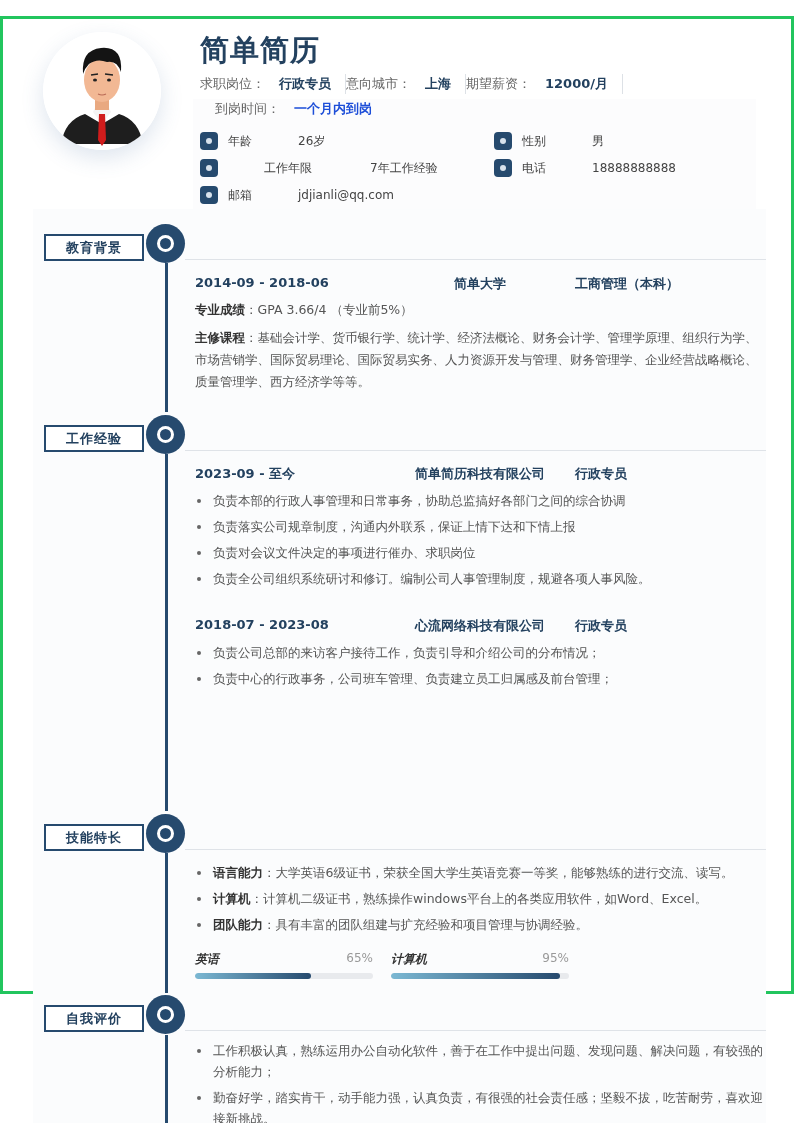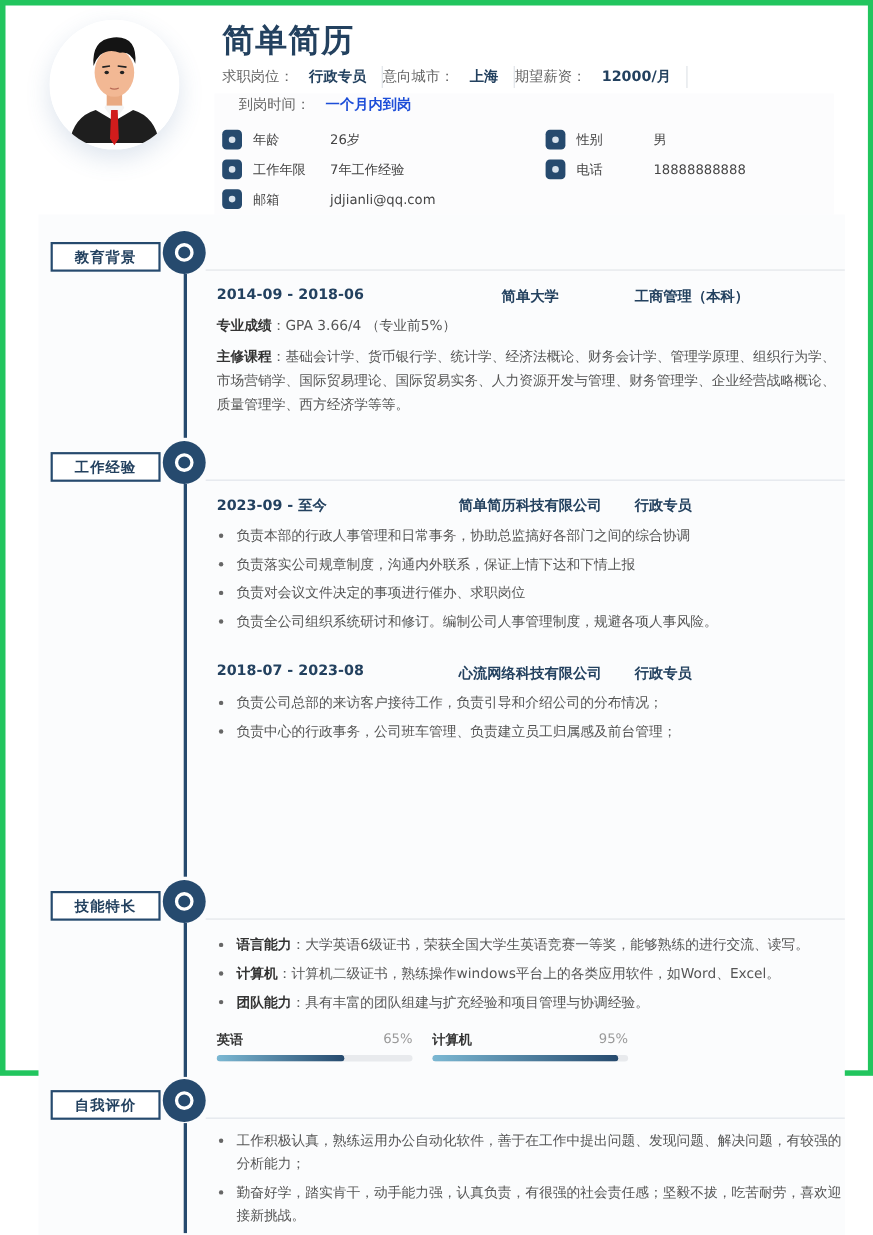--- a/index.html
+++ b/index.html
@@ -1,18 +1,18 @@
 <!DOCTYPE html>
 <html><head>
 <meta charset="utf-8">
 <style>
   * { box-sizing: border-box; margin: 0; padding: 0; }
   html, body { width: 794px; height: 1123px; background: #ffffff; overflow: hidden; }
   body { font-family: "DejaVu Sans", "Liberation Sans", sans-serif; color: #555; position: relative; }
-  .page { position: absolute; left: 0; top: 0; width: 794px; height: 978px; border: 5px solid #22c55e; background: #fff; }
+  .page { position: absolute; left: 0; top: 16px; width: 794px; height: 978px; border: 3px solid #22c55e; background: #fff; }
   .content-bg { position: absolute; left: 30px; top: 190px; width: 733px; height: 932px; background: #fbfcfd; }
   .header-bg { position: absolute; left: 190px; top: 80px; width: 563px; height: 110px; background: #fcfcfd; }
 
   
   .avatar { position: absolute; left: 40px; top: 13px; width: 118px; height: 118px; border-radius: 50%; background: #fff;
             box-shadow: 0 8px 22px rgba(70,110,160,0.18); overflow: hidden; }
   .avatar svg { width: 118px; height: 118px; display: block; }
 
   .title { position: absolute; left: 197px; top: 12px; font-size: 29px; font-weight: bold; color: #23415f; letter-spacing: 1px; }
 
@@ -46,21 +46,21 @@
   .para { position: absolute; left: 192px; width: 570px; font-size: 12.5px; line-height: 22px; color: #555; }
   .para b { color: #333; }
 
   .bullets { position: absolute; left: 192px; width: 570px; list-style: none; font-size: 12.5px; color: #555; }
   .bullets li { position: relative; padding-left: 18px; line-height: 21px; margin-bottom: 5px; }
   .bullets li::before { content: ""; position: absolute; left: 2px; top: 9px; width: 4px; height: 4px; border-radius: 50%; background: #666; }
   .bullets li b { color: #333; }
 
   .skillbar { position: absolute; width: 178px; }
   .skillbar .head { display: flex; justify-content: space-between; font-size: 12px; margin-bottom: 5px; }
-  .skillbar .name { color: #333; font-weight: bold; }
+  .skillbar .name { color: #333; font-weight: bold; font-style: italic; }
   .skillbar .pct { color: #999; font-size: 12px; }
   .skillbar .track { height: 6px; border-radius: 3px; background: #e8eaed; overflow: hidden; }
   .skillbar .fill { height: 6px; border-radius: 3px; background: linear-gradient(90deg, #7bb8d3, #264a6e); }
 </style>
 </head>
 <body>
 
 <div class="page">
   <div class="content-bg"></div>
   <div class="header-bg"></div>
@@ -106,21 +106,21 @@
   <div class="info-item" style="left:197px; top:113px;">
     <span class="info-icon"></span>
     <span class="info-lbl">年龄</span>
     <span class="info-val">26岁</span>
   </div>
   <div class="info-item" style="left:491px; top:113px;">
     <span class="info-icon"></span>
     <span class="info-lbl">性别</span>
     <span class="info-val">男</span>
   </div>
-  <div class="info-item" style="left:197px; top:140px;">
+  <div class="info-item" style="left:197px; top:140px;gap:36px;">
     <span class="info-icon"></span>
     <span class="info-lbl">工作年限</span>
     <span class="info-val">7年工作经验</span>
   </div>
   <div class="info-item" style="left:491px; top:140px;">
     <span class="info-icon"></span>
     <span class="info-lbl">电话</span>
     <span class="info-val">18888888888</span>
   </div>
   <div class="info-item" style="left:197px; top:167px;">

